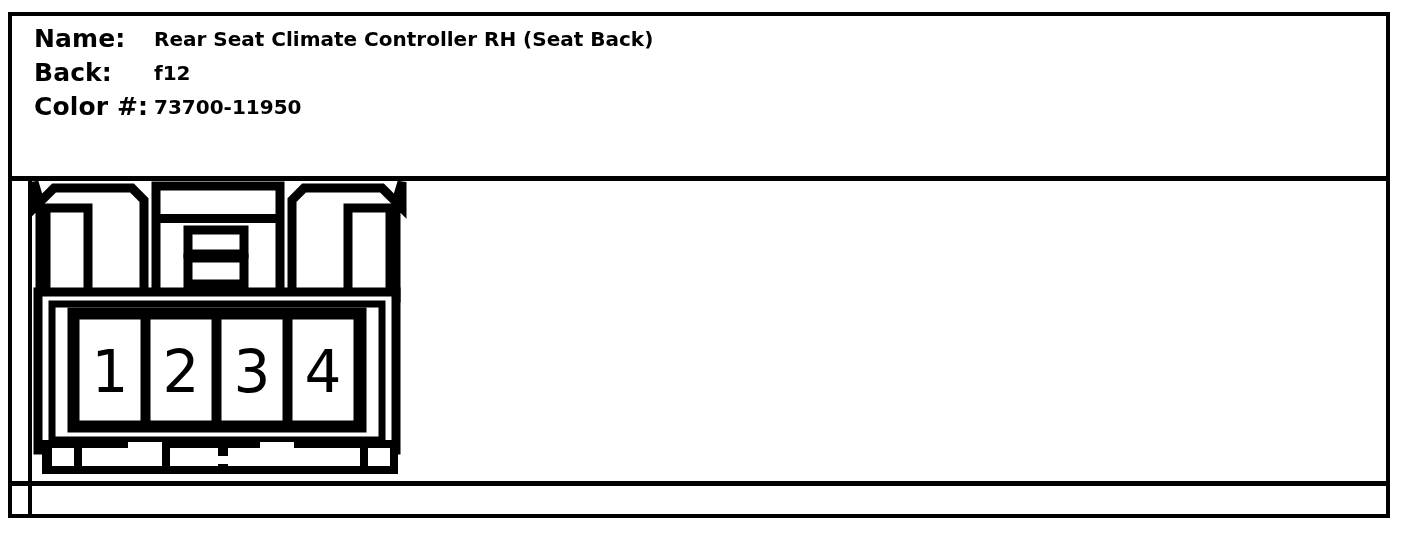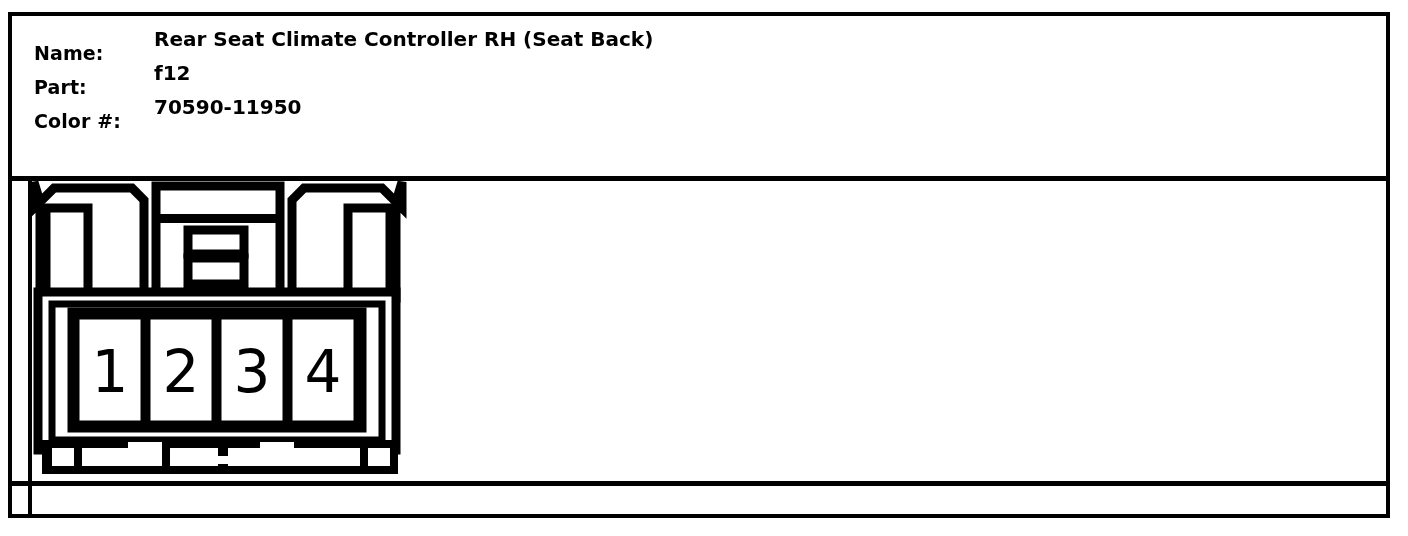--- a/index.html
+++ b/index.html
@@ -72,22 +72,22 @@
   }
   .info-row {
     position: relative;
     height: 34px;
     line-height: 34px;
     white-space: nowrap;
   }
   .info-label {
     position: absolute;
     left: 0;
-    top: 14px;
-    font-size: 19px;
+    top: 0;
+    font-size: 25px;
     font-weight: bold;
     letter-spacing: 0.1px;
   }
   .info-value {
     position: absolute;
     left: 120px;
     top: 0;
     font-size: 20px;
     font-weight: bold;
   }
@@ -121,27 +121,27 @@
   <div class="rule-cell-left"></div>
 
   <div class="info">
 
     <div class="info-row">
       <span class="info-label">Name:</span>
       <span class="info-value">Rear Seat Climate Controller RH (Seat Back)</span>
     </div>
 
     <div class="info-row">
-      <span class="info-label">Part:</span>
+      <span class="info-label">Back:</span>
       <span class="info-value">f12</span>
     </div>
 
     <div class="info-row">
       <span class="info-label">Color #:</span>
-      <span class="info-value">70590-11950</span>
+      <span class="info-value">73700-11950</span>
     </div>
 
 
   </div>
 
   <div class="connector-wrap">
     <svg class="connector-svg" width="380" height="300" viewBox="0 0 380 300">
 
       <g>
 

